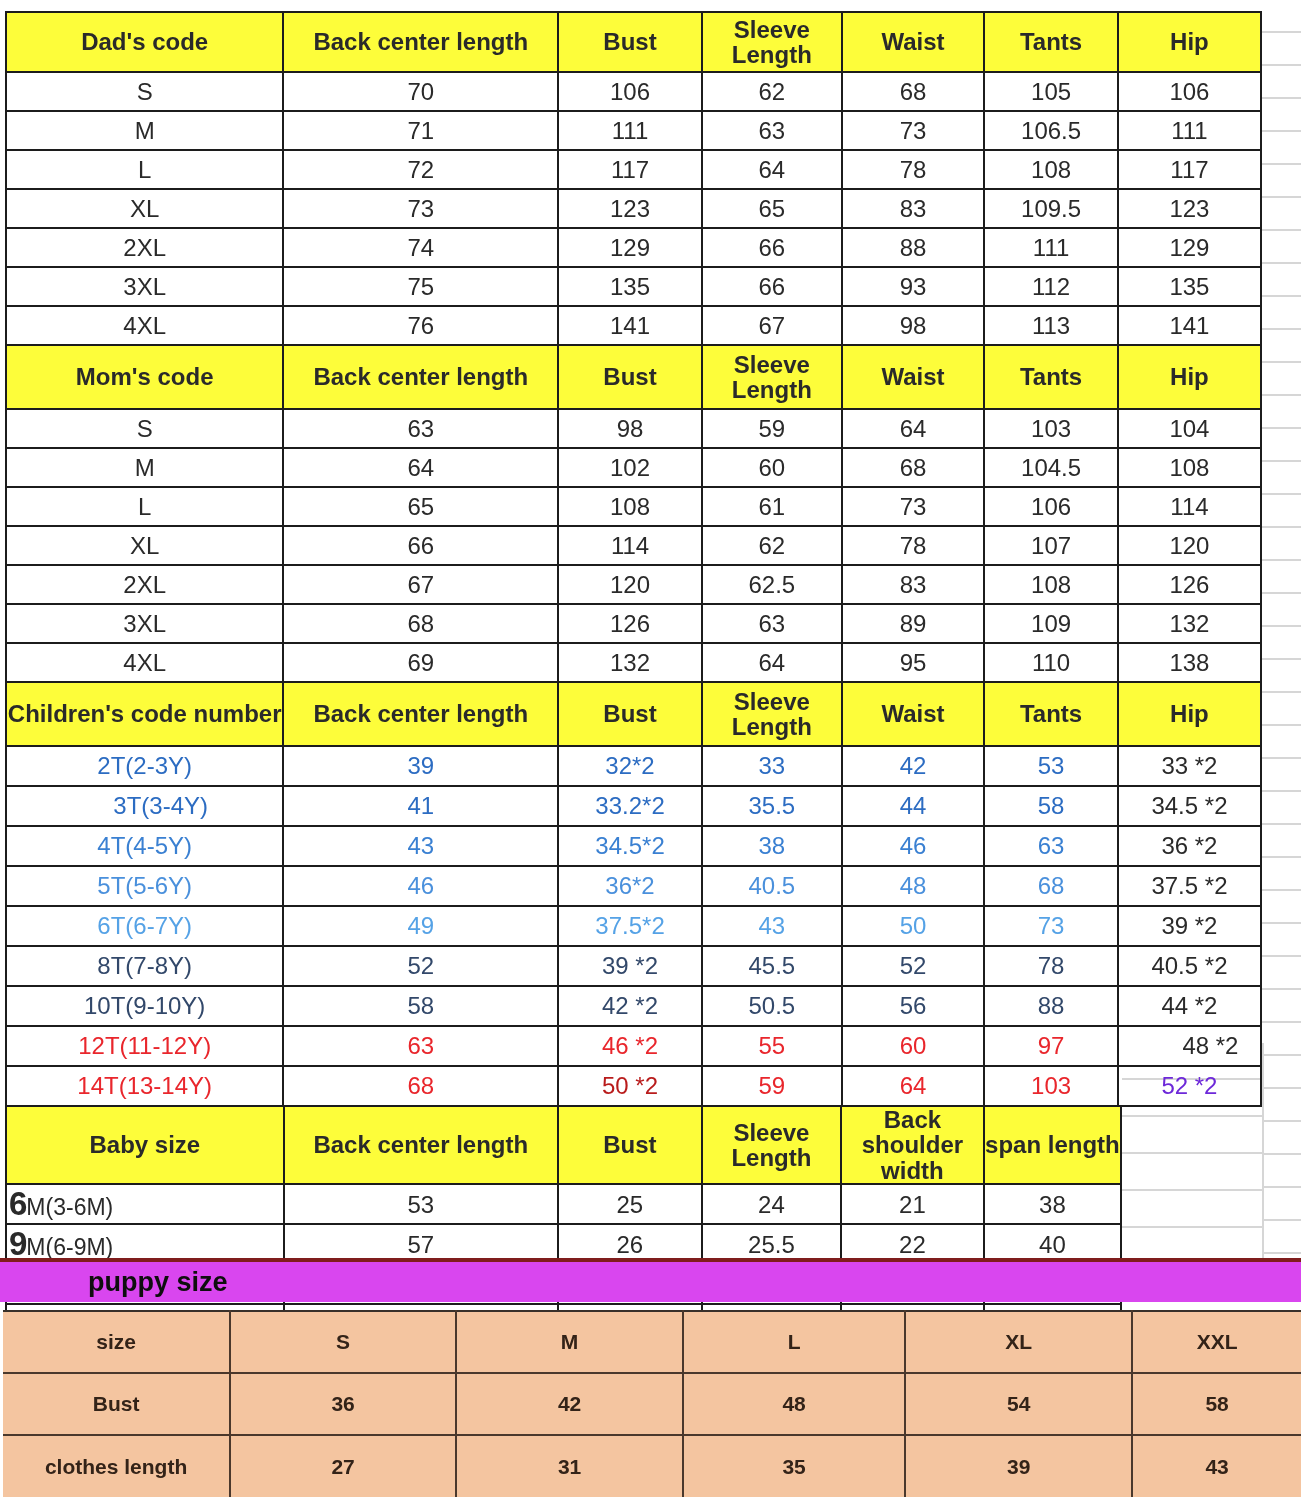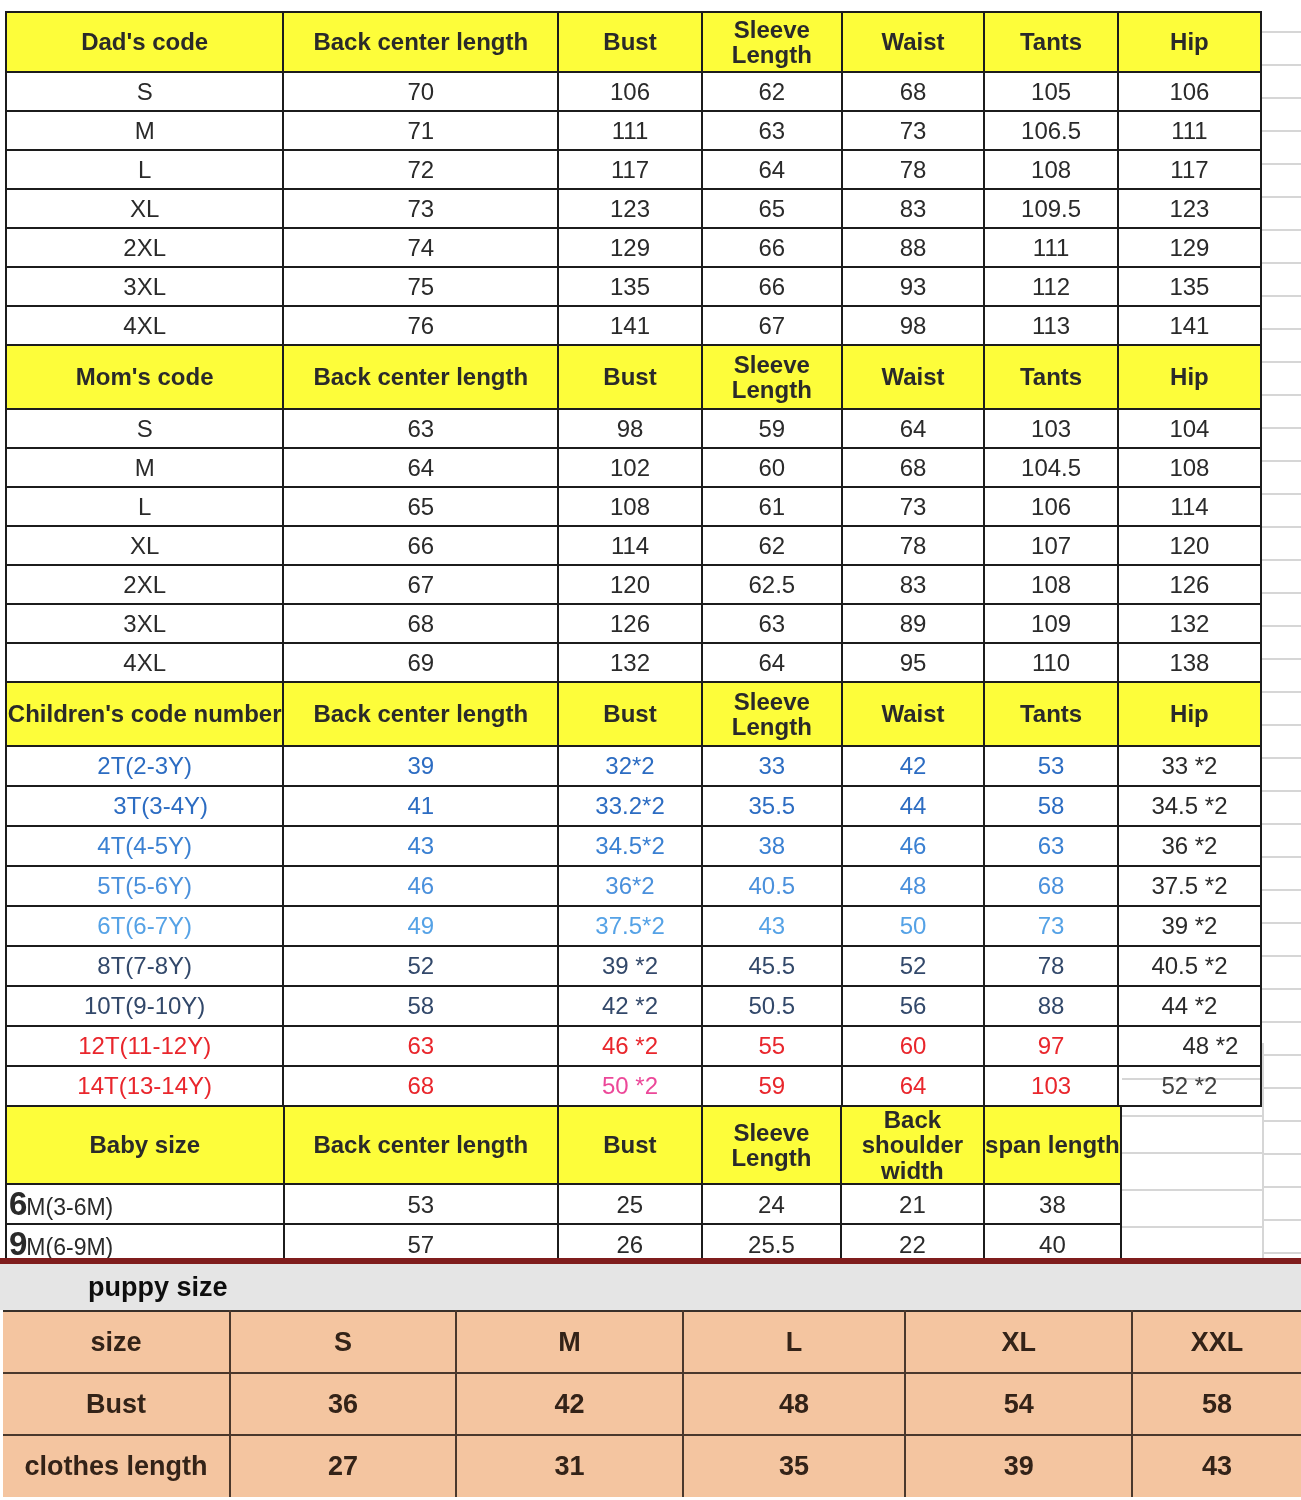--- a/index.html
+++ b/index.html
@@ -33,30 +33,30 @@
     background-size:100% 33px;
   }
   #ghost-area{
     position:absolute;left:1122px;top:1043px;width:140px;height:215px;z-index:1;
     border-right:2px solid #d6d6d6;
     background-image:linear-gradient(to bottom,transparent 0,transparent 35px,#d6d6d6 35px,#d6d6d6 37px);
     background-size:100% 37px;
   }
   
   #puppy-bar{
-    position:absolute;left:0;top:1258px;width:1301px;height:52px;
-    background:#e5e5e5;border-top:6px solid #7f1d1d;z-index:2;
+    position:absolute;left:0;top:1258px;width:1301px;height:44px;
+    background:#d946ef;border-top:4px solid #7f1d1d;z-index:2;
     display:flex;align-items:center;box-sizing:border-box;
   }
   #puppy-bar .bar-title{margin-left:88px;font-size:27px;font-weight:600;color:#0e0e0e;}
   #puppy-table{position:absolute;left:3px;top:1310px;width:1298px;z-index:2;}
   #puppy-table td{
     background:#f4c5a0;border:2px solid #4a382c;color:#332318;
     text-align:center;vertical-align:middle;padding:6px;
-    font-size:27px;font-weight:600;
+    font-size:21px;font-weight:600;
   }
   #puppy-table tr td:first-child{border-left:none;}
   #puppy-table tr td:last-child{border-right:none;}
   #puppy-table tr:first-child td{border-top:2px solid #38302a;}
   #puppy-table tr:last-child td{border-bottom:none;margin-left:36px;}
   #puppy-table tr{height:62px;}
 </style>
 </head>
 <body>
 
@@ -298,25 +298,25 @@
             <td style="color: rgb(233, 38, 44);">63</td>
             <td style="color: rgb(233, 38, 44);">46 *2</td>
             <td style="color: rgb(233, 38, 44);">55</td>
             <td style="color: rgb(233, 38, 44);">60</td>
             <td style="color: rgb(233, 38, 44);">97</td>
             <td style="color: rgb(42, 42, 42); padding-left: 42px;">48 *2</td>
           </tr>
           <tr class="r-children">
             <td style="color: rgb(233, 38, 44);">14T(13-14Y)</td>
             <td style="color: rgb(233, 38, 44);">68</td>
-            <td style="color: #ec4899;">50 *2</td>
+            <td style="color: #b91c1c;">50 *2</td>
             <td style="color: rgb(233, 38, 44);">59</td>
             <td style="color: rgb(233, 38, 44);">64</td>
             <td style="color: rgb(233, 38, 44);">103</td>
-            <td style="color: #404040; border-radius: 19px;">52 *2</td>
+            <td style="color: #6d28d9; border-radius: 19px;">52 *2</td>
           </tr>
         </tbody>
     </table>
 
     <table id="baby-table">
       <colgroup>
         <col style="width:24.9%">
           <col style="width:24.6%">
           <col style="width:12.9%">
         <col style="width:12.5%">

